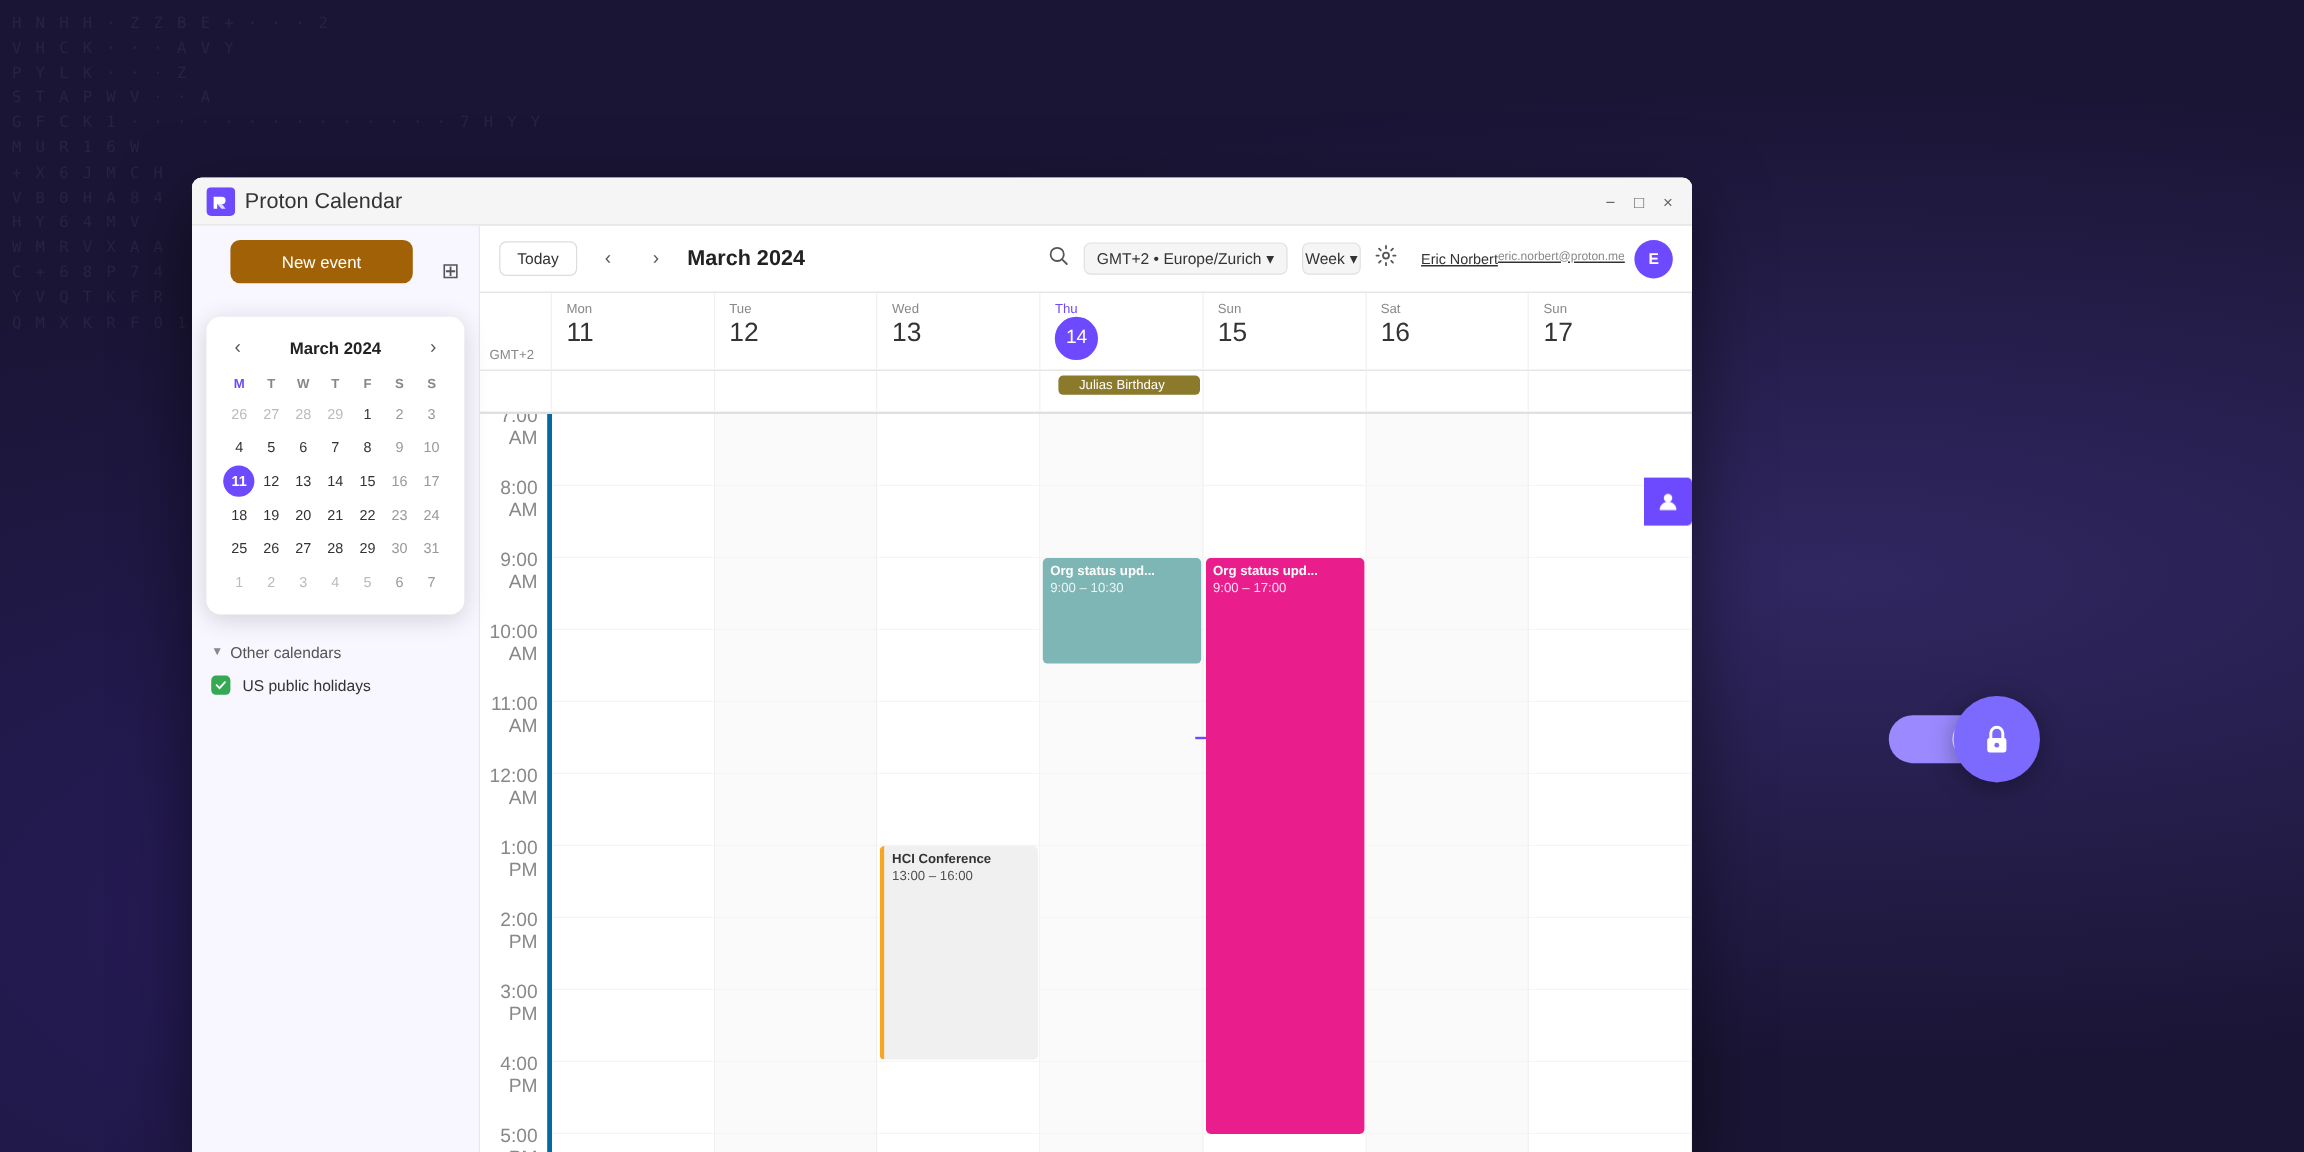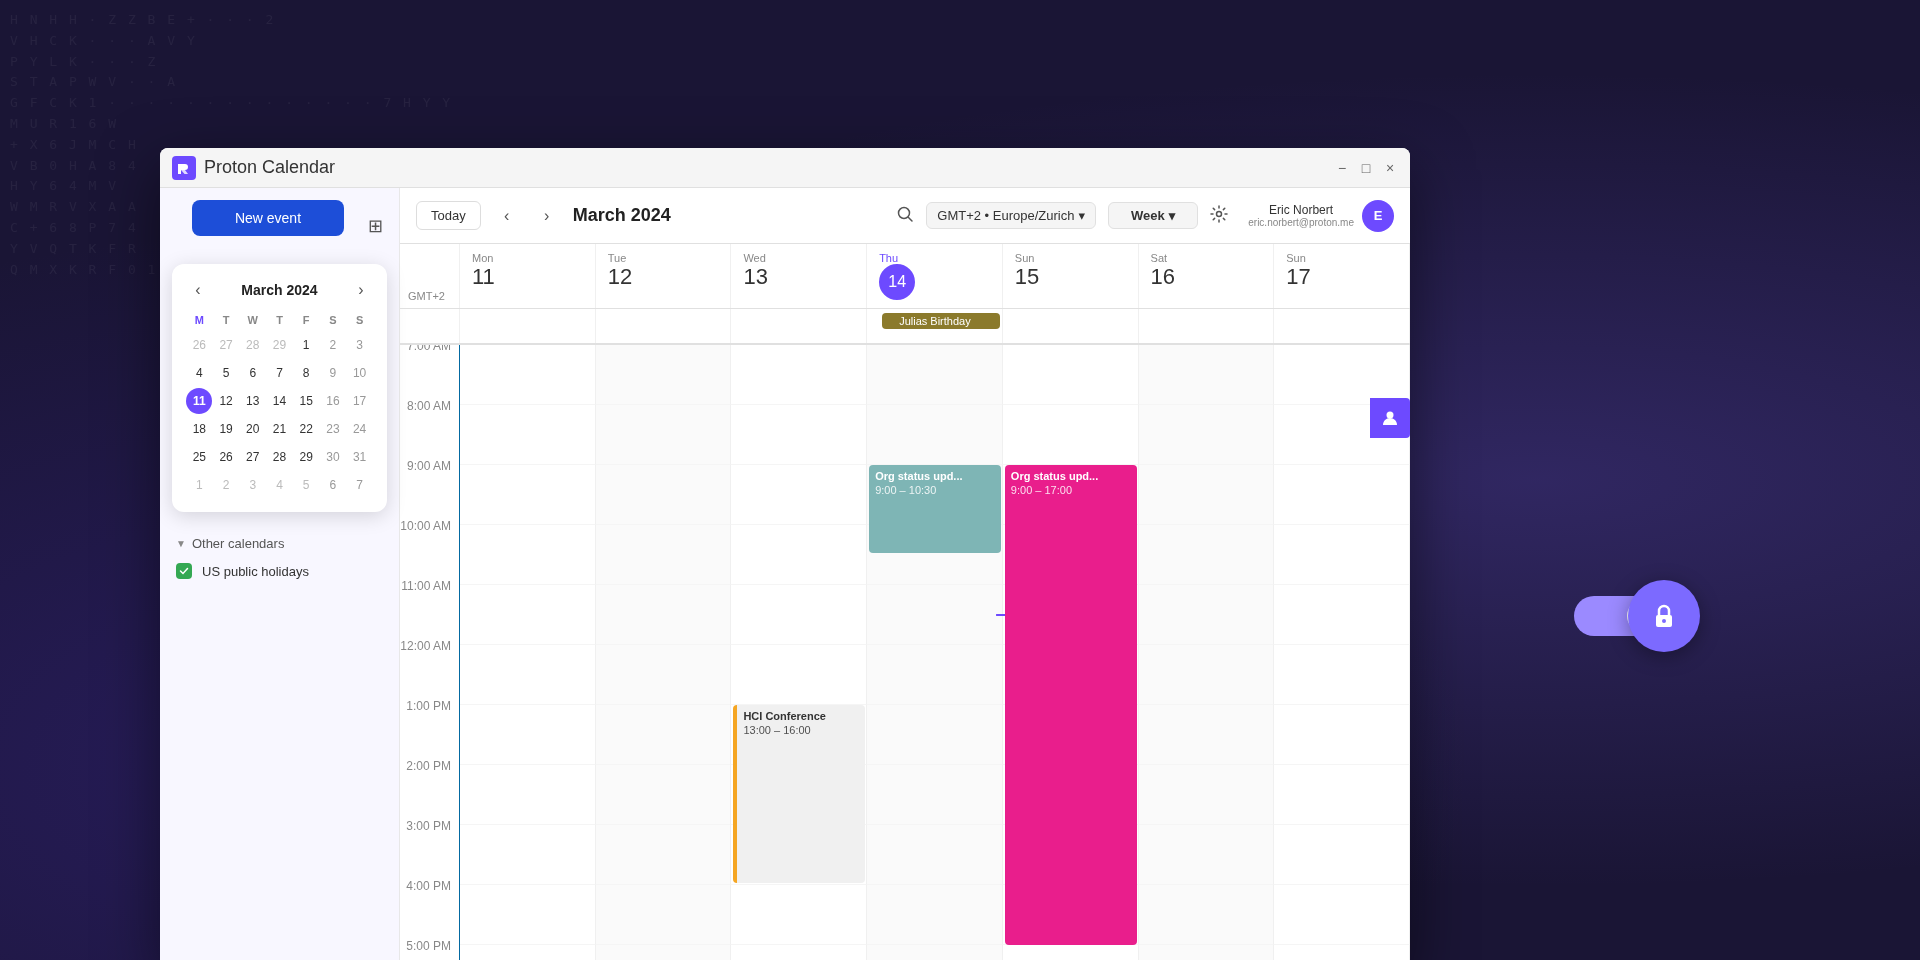--- a/index.html
+++ b/index.html
@@ -102,21 +102,21 @@
       background: #f8f7ff;
       border-right: 1px solid #e8e8e8;
       display: flex;
       flex-direction: column;
       flex-shrink: 0;
       padding: 12px 0;
     }
 
     .new-event-btn {
       margin: 0 16px 16px;
-      background: #1d4ed8;
+      background: #a16207;
       color: white;
       border: none;
       border-radius: 8px;
       padding: 10px 16px;
       font-size: 14px;
       font-weight: 500;
       cursor: pointer;
       display: flex;
       align-items: center;
       justify-content: center;
@@ -320,25 +320,24 @@
       font-size: 13px;
       color: #333;
     }
     .view-selector {
       display: flex;
       align-items: center;
       gap: 4px;
       background: #f5f5f5;
       border: 1px solid #e0e0e0;
       border-radius: 6px;
-      padding: 5px 22px;
+      padding: 5px 2px;
       cursor: pointer;
       font-size: 13px;
       color: #333;
-      font-weight: bold;
     }
     .settings-btn {
       background: none;
       border: none;
       cursor: pointer;
       color: #555;
       font-size: 16px;
     }
     .user-info {
       display: flex;
@@ -452,30 +451,30 @@
       flex: 1;
       overflow-y: auto;
       position: relative;
     }
     .time-grid-inner {
       display: grid;
       grid-template-columns: 60px repeat(7, 1fr);
       position: relative;
     }
     .time-label {
-      font-size: 12px;
+      font-size: 16px;
       color: #888;
       text-align: right;
       padding-right: 8px;
       padding-top: 0;
       height: 60px;
       display: flex;
       align-items: flex-start;
       justify-content: flex-end;
-      border-right: 1px solid #0369a1;
+      border-right: 4px solid #0369a1;
     }
     .time-label span { margin-top: -6px; }
     .time-cell {
       border-right: 1px solid #f0f0f0;
       border-bottom: 1px solid #f5f5f5;
       height: 60px;
       position: relative;
     }
     .time-cell:nth-child(odd) { background: #fafafa; }
 
@@ -692,21 +691,21 @@
           <span>Week</span>
           <span>▾</span>
         </div>
         <button class="settings-btn">
           <svg width="18" height="18" viewBox="0 0 18 18" fill="none">
             <circle cx="9" cy="9" r="2.5" stroke="#555" stroke-width="1.5"></circle>
             <path d="M9 1v2M9 15v2M1 9h2M15 9h2M3.22 3.22l1.41 1.41M13.37 13.37l1.41 1.41M3.22 14.78l1.41-1.41M13.37 4.63l1.41-1.41" stroke="#555" stroke-width="1.5" stroke-linecap="round"></path>
           </svg>
         </button>
         <div class="user-info">
-          <div style="display:flex;flex-direction:column;text-align:center;">
+          <div style="display:flex;flex-direction:row;text-align:center;text-decoration:underline;">
             <span class="user-name">Eric Norbert</span>
             <span class="user-email">eric.norbert@proton.me</span>
           </div>
           <div class="user-avatar">E</div>
         </div>
       </div>
 
       <div class="week-view">
 
         <div class="day-headers">

